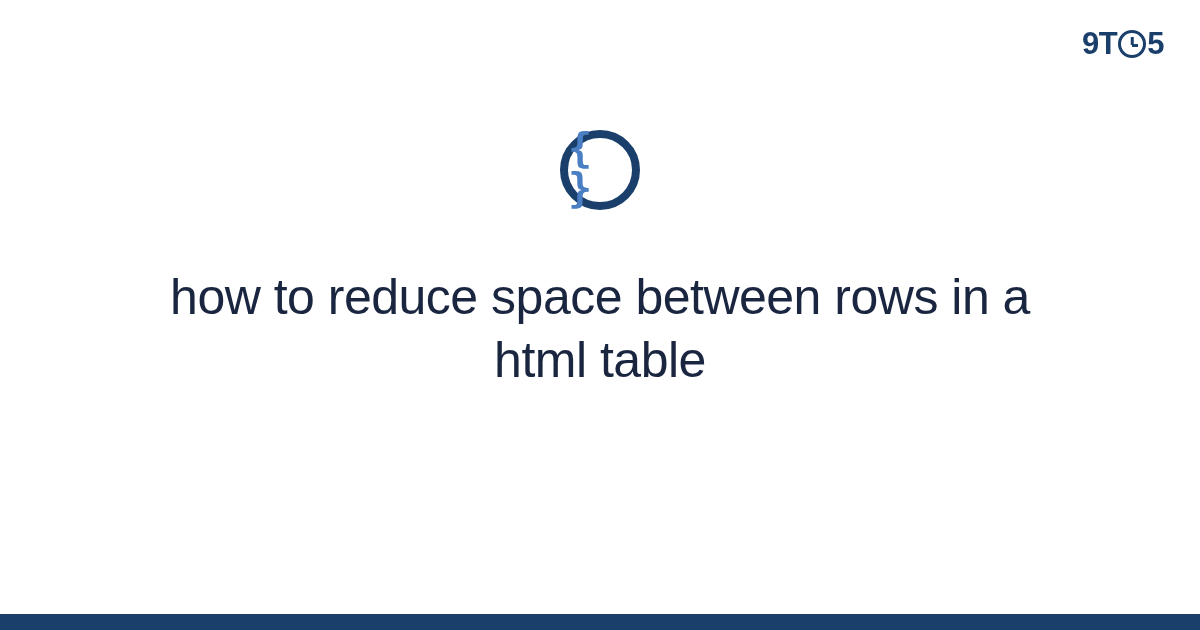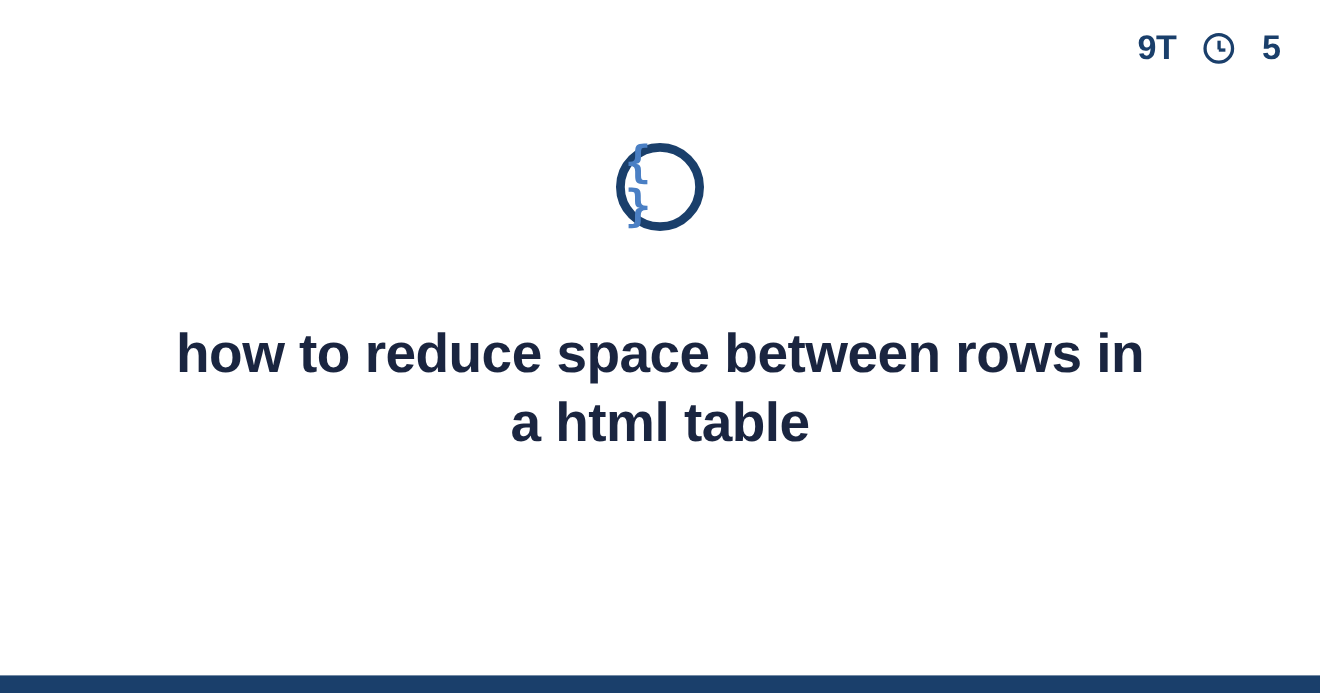--- a/index.html
+++ b/index.html
@@ -1,19 +1,18 @@
 <!DOCTYPE html>
 <html><head>
   <meta charset="utf-8">
   <style>
     * {
       margin: 0;
       padding: 0;
       box-sizing: border-box;
-      gap: 24px;
     }
     body {
       width: 1200px;
       height: 630px;
       background: #ffffff;
       font-family: -apple-system, BlinkMacSystemFont, "Segoe UI", Helvetica, Arial, sans-serif;
       position: relative;
       overflow: hidden;
     }
     .logo-container {
@@ -93,21 +92,21 @@
       font-weight: 700;
       color: #4a7fc4;
       letter-spacing: 4px;
       font-family: "Consolas", "Monaco", monospace;
       line-height: 1;
       position: relative;
       top: -2px;
     }
     .title {
       font-size: 50px;
-      font-weight: 700;
+      font-weight: 400;
       color: #1a2540;
       text-align: center;
       line-height: 1.25;
       max-width: 900px;
       letter-spacing: -0.5px;
     }
     .bottom-bar {
       position: absolute;
       bottom: 0;
       left: 0;

